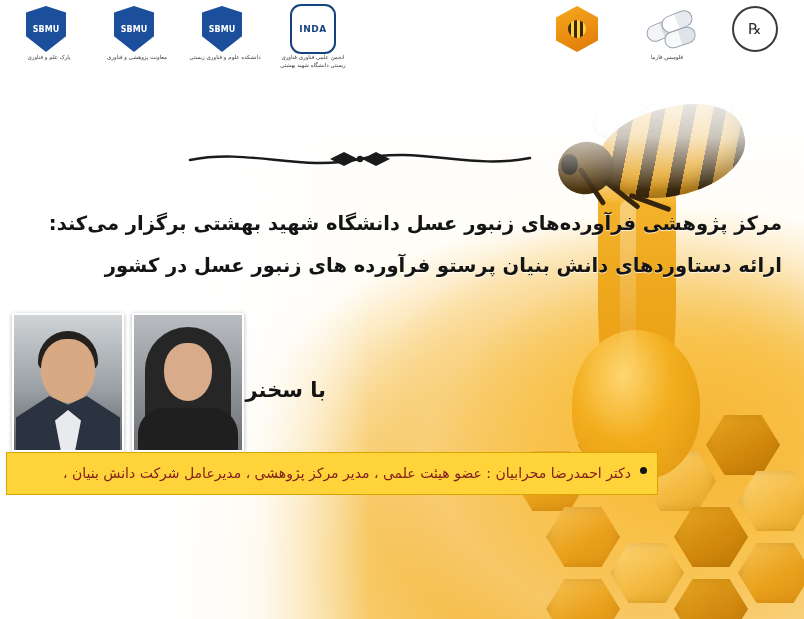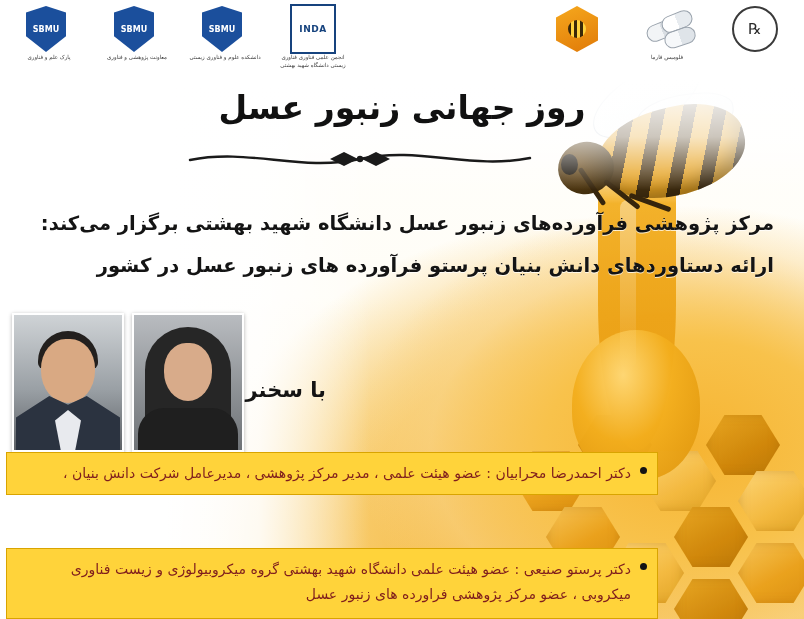--- a/index.html
+++ b/index.html
@@ -201,21 +201,21 @@
     clip-path: polygon(50% 0%, 100% 25%, 100% 75%, 50% 100%, 0% 75%, 0% 25%);
     display: flex; align-items: center; justify-content: center;
   }
   .hex-logo .bee-dot {
     width: 18px; height: 18px; border-radius: 50%;
     background: repeating-linear-gradient(90deg,#3a2708 0 3px,#ffd23d 3px 6px);
   }
   .sq-logo {
     width: 44px; height: 46px;
     border: 2px solid #16437e;
-    border-radius: 0;
+    border-radius: 11px;
     display: flex; align-items: center; justify-content: center;
     color: #16437e; font-size: 9px; font-weight: bold; letter-spacing: 0.5px;
   }
 
   
   .title {
     position: absolute;
     top: 88px;
     right: 0; left: 0;
     text-align: center;
@@ -231,21 +231,21 @@
     top: 146px;
     left: 180px;
     width: 360px;
     height: 26px;
     z-index: 5;
   }
 
   
   .line1, .line2 {
     position: absolute;
-    right: 30px;
+    right: 22px;
     text-align: center;
     font-size: 19.5px;
     font-weight: bold;
     color: #141414;
     z-index: 5;
     white-space: nowrap;
     text-shadow: 0 1px 0 rgba(255,255,255,0.75);
   }
   .line1 { top: 212px; }
   .line2 { top: 254px; }
@@ -462,21 +462,20 @@
           <div class="shield-logo">
               <span>SBMU</span>
             </div>
         </div>
         <div class="logo-caption">پارک علم و فناوری</div>
       </div>
 
     </div>
   </div>
 
-  <div class="title">روز جهانی زنبور عسل</div>
 
   <svg class="divider" viewBox="0 0 360 26">
     <path d="M10 14 C 70 2, 120 26, 180 13 C 240 0, 290 24, 350 12" stroke="#1a1a1a" stroke-width="2.4" fill="none" stroke-linecap="round"></path>
     <path d="M150 13 l14 -7 l14 7 l-14 7 z" fill="#1a1a1a"></path>
     <circle cx="180" cy="13" r="3.2" fill="#1a1a1a"></circle>
     <path d="M182 13 l14 -7 l14 7 l-14 7 z" fill="#1a1a1a"></path>
   </svg>
 
   <div class="line1">مرکز پژوهشی فرآورده‌های زنبور عسل دانشگاه شهید بهشتی برگزار می‌کند:</div>
   <div class="line2">ارائه دستاوردهای دانش بنیان پرستو فرآورده های زنبور عسل در کشور</div>
@@ -494,18 +493,14 @@
       <div class="p-face"></div>
       <div class="p-suit"></div>
       <div class="p-shirt"></div>
     </div>
   </div>
 
   <div class="bio bio-1">
     <div class="nowrap">دکتر احمدرضا محرابیان : عضو هیئت علمی ، مدیر مرکز پژوهشی ، مدیرعامل شرکت دانش بنیان ،</div>
   </div>
 
-  <div class="bio bio-2">
-    <div class="nowrap">دکتر پرستو صنیعی : عضو هیئت علمی دانشگاه شهید بهشتی گروه میکروبیولوژی و زیست فناوری</div>
-    <div class="nowrap">میکروبی ، عضو مرکز پژوهشی فراورده های زنبور عسل</div>
-  </div>
 
 </div>
 
 </body></html>

